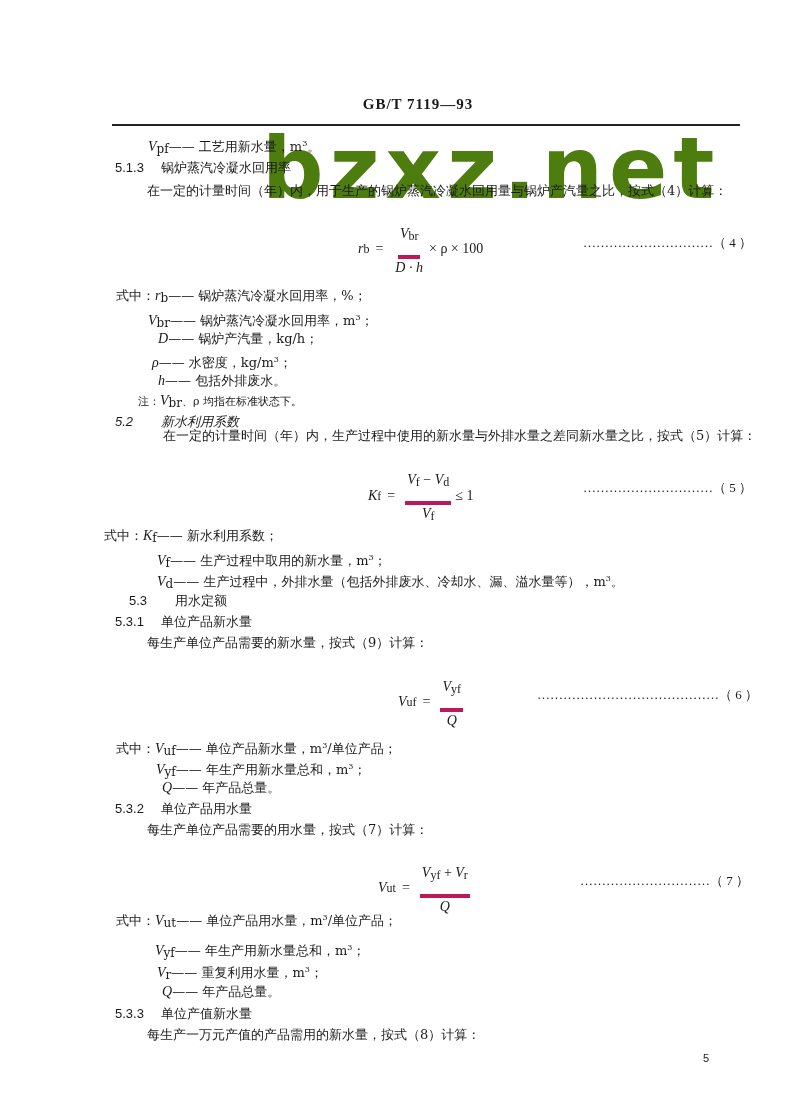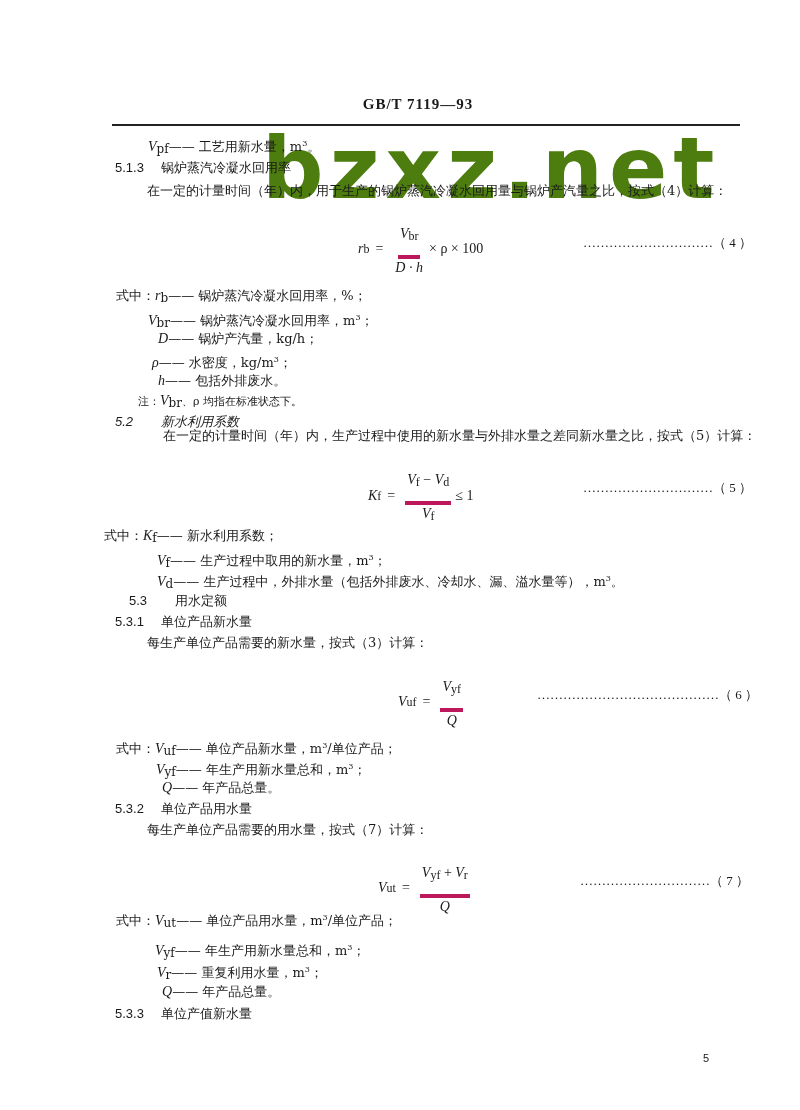--- a/index.html
+++ b/index.html
@@ -116,21 +116,21 @@
   <div class="line" style="left:157px; top:571px;">
     <span class="it">V</span><sub>d</sub><span>—— 生产过程中，外排水量（包括外排废水、冷却水、漏、溢水量等），m</span><sup>3</sup><span>。</span>
   </div>
 
   <div class="line sec" style="left:115px; top:593px;margin-left:14px;">
     <span class="num">5.3</span><span>用水定额</span>
   </div>
   <div class="line sec" style="left:115px; top:614px;">
     <span class="num">5.3.1</span><span>单位产品新水量</span>
   </div>
-  <div class="line" style="left:147px; top:635px;">每生产单位产品需要的新水量，按式（3）计算：</div>
+  <div class="line" style="left:147px; top:635px;">每生产单位产品需要的新水量，按式（9）计算：</div>
 
   <div class="formula" style="left:398px; top:675px;">
     <span class="it">V</span>
       <sub>uf</sub>
     <span style="margin:0 6px;">=</span>
     <span class="frac">
       <span class="nu"><span class="it">V</span><sub>yf</sub></span>
       <span class="de it">Q</span>
     </span>
   </div>
@@ -171,15 +171,16 @@
   <div class="line" style="left:157px; top:962px;">
     <span class="it">V</span><sub>r</sub><span>—— 重复利用水量，m</span><sup>3</sup><span>；</span>
   </div>
   <div class="line" style="left:162px; top:984px;">
     <span class="it">Q</span><span>—— 年产品总量。</span>
   </div>
 
   <div class="line sec" style="left:115px; top:1006px;">
     <span class="num">5.3.3</span><span>单位产值新水量</span>
   </div>
+  <div class="line" style="left:147px; top:1027px;">每生产一万元产值的产品需用的新水量，按式（8）计算：</div>
 
   <div class="page-number">5</div>
 </div>
 
 </body></html>

